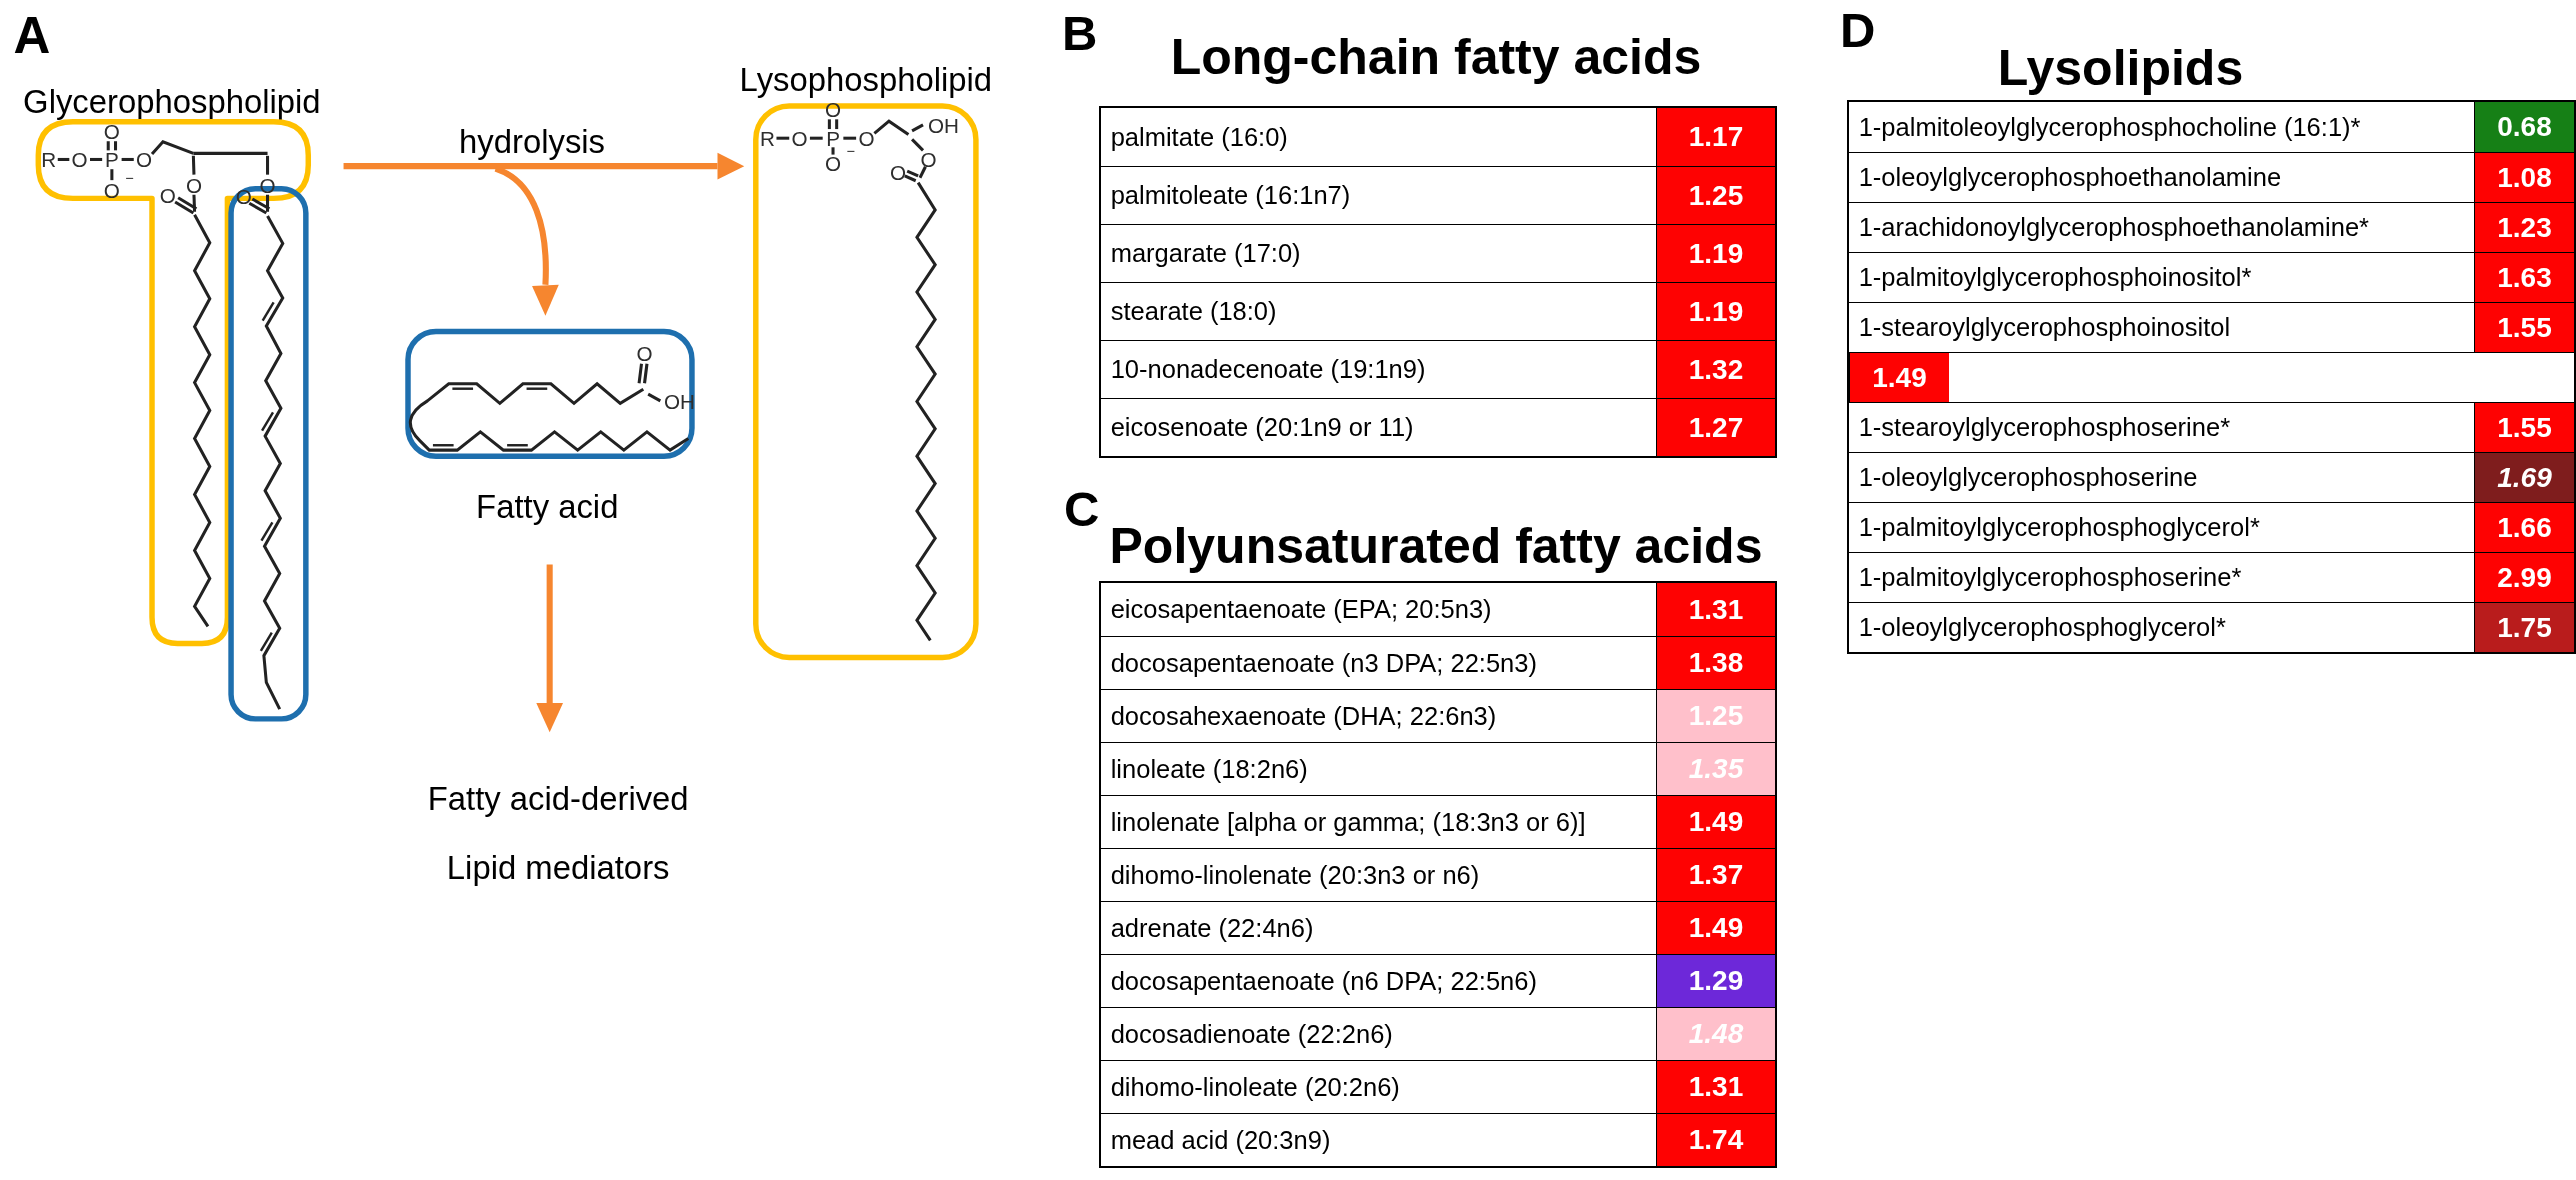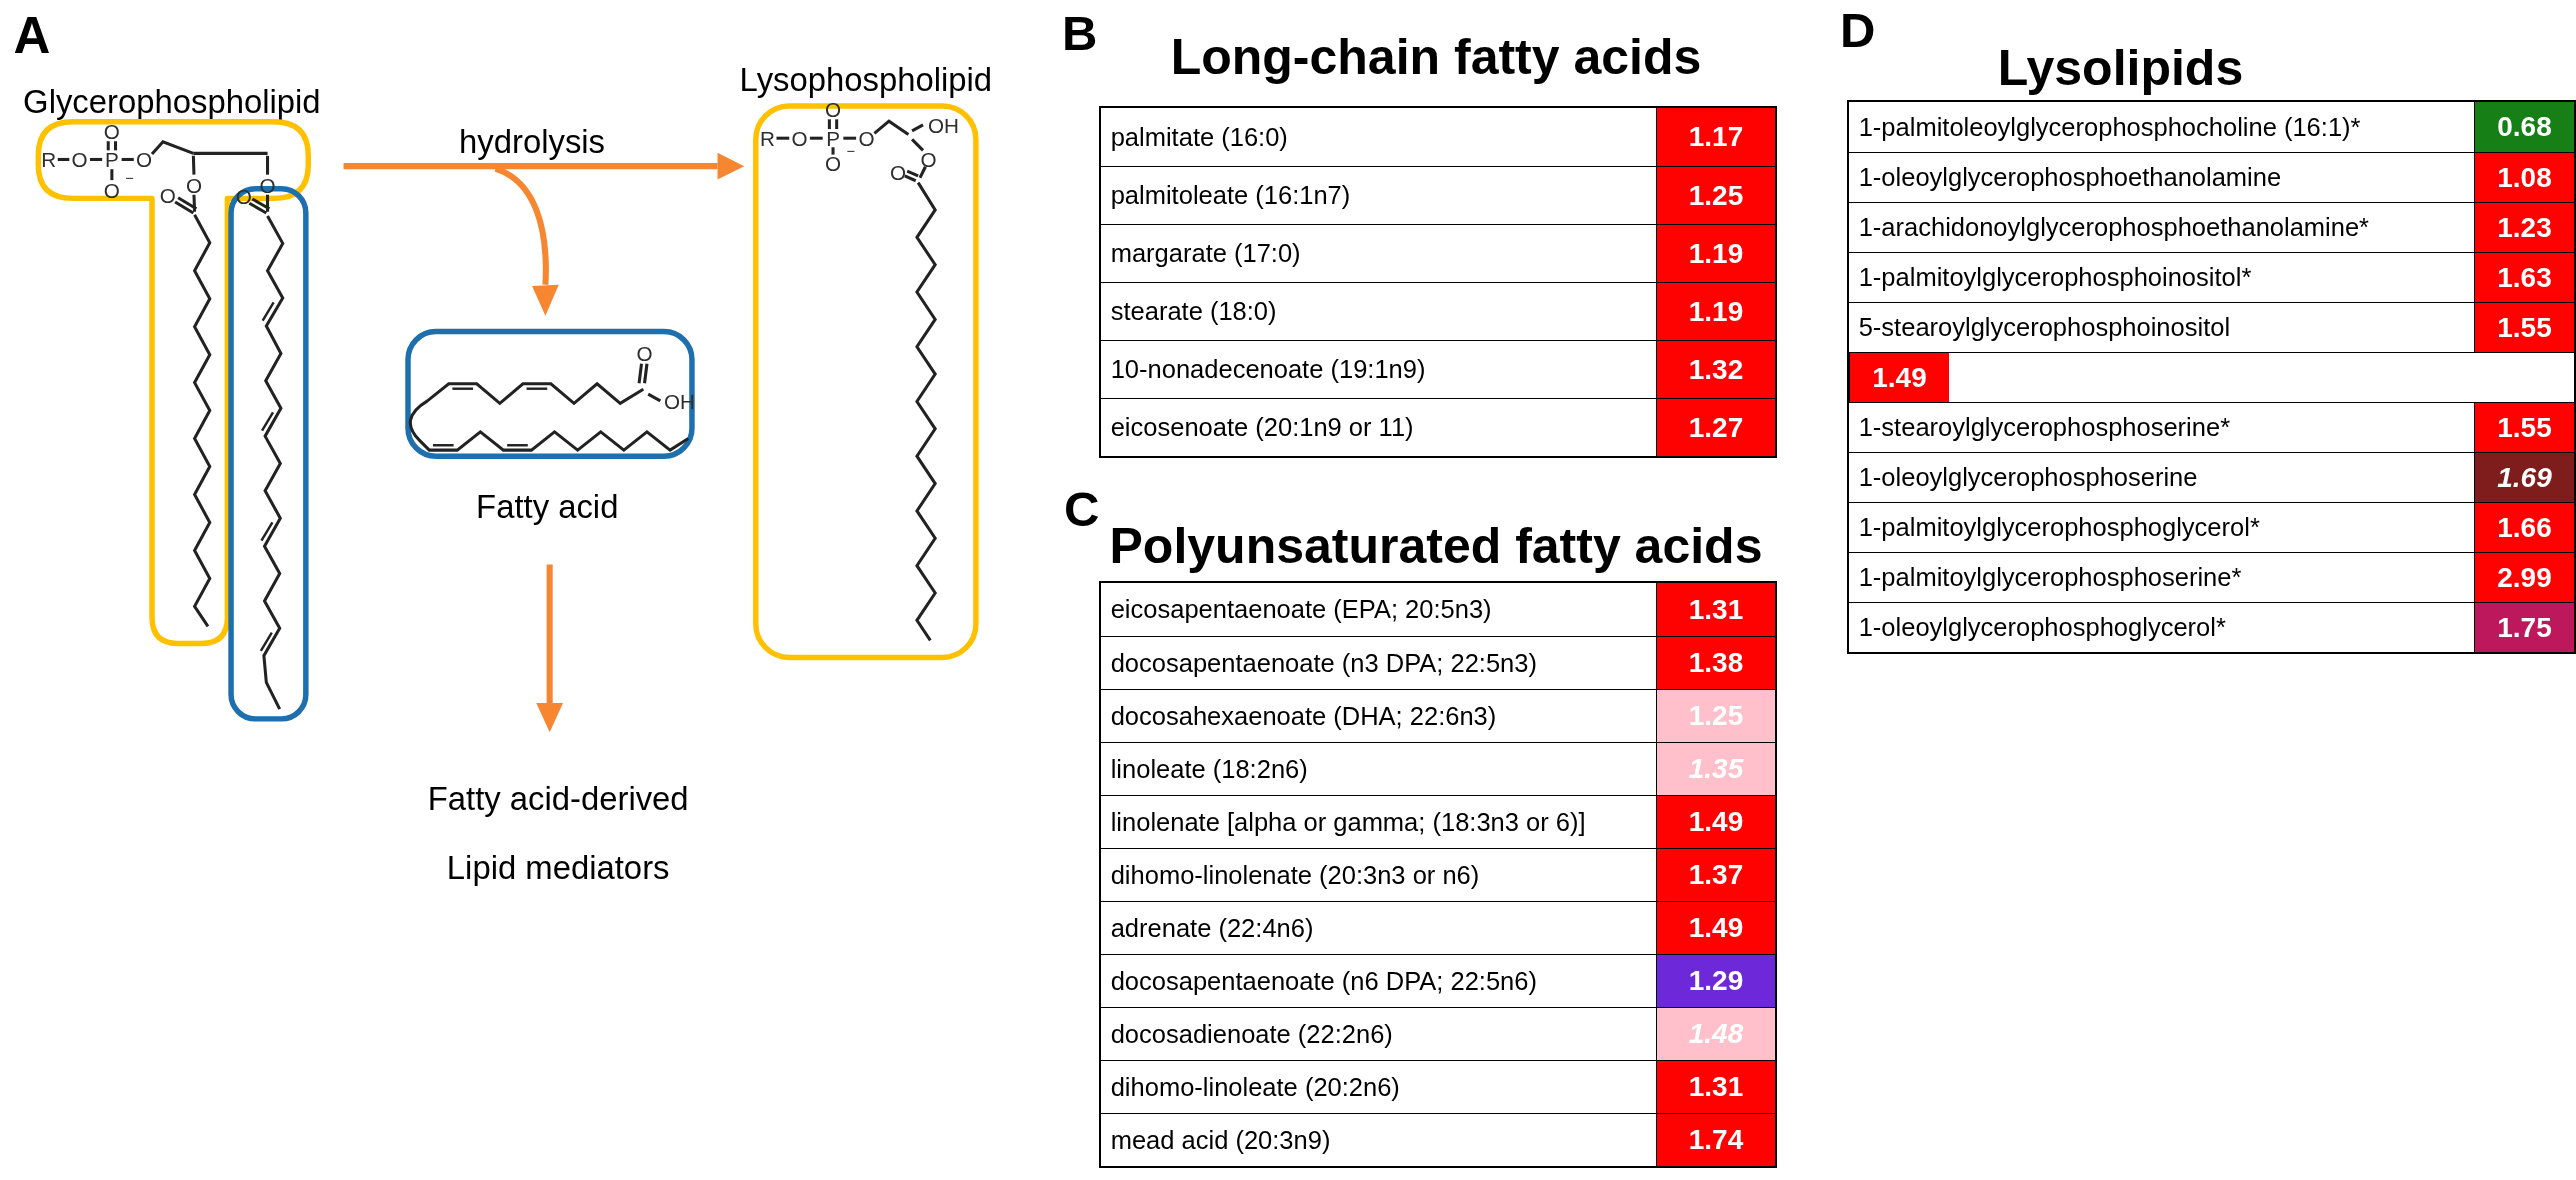--- a/index.html
+++ b/index.html
@@ -235,21 +235,21 @@
     </div>
     <div class="trow">
       <div class="tname">1-arachidonoylglycerophosphoethanolamine*</div>
       <div class="tval" style="background: rgb(254, 2, 2);">1.23</div>
     </div>
     <div class="trow">
       <div class="tname">1-palmitoylglycerophosphoinositol*</div>
       <div class="tval" style="background: rgb(254, 2, 2);">1.63</div>
     </div>
     <div class="trow">
-      <div class="tname">5-stearoylglycerophosphoinositol</div>
+      <div class="tname">1-stearoylglycerophosphoinositol</div>
       <div class="tval" style="background: rgb(254, 2, 2);">1.55</div>
     </div>
     <div class="trow">
       <div class="tval" style="background: rgb(254, 2, 2);">1.49</div>
     </div>
     <div class="trow">
       <div class="tname">1-stearoylglycerophosphoserine*</div>
       <div class="tval" style="background: rgb(254, 2, 2);">1.55</div>
     </div>
     <div class="trow">
@@ -259,16 +259,16 @@
     <div class="trow">
       <div class="tname">1-palmitoylglycerophosphoglycerol*</div>
       <div class="tval" style="background: rgb(254, 2, 2);">1.66</div>
     </div>
     <div class="trow">
       <div class="tname">1-palmitoylglycerophosphoserine*</div>
       <div class="tval" style="background: rgb(254, 2, 2);">2.99</div>
     </div>
     <div class="trow">
       <div class="tname">1-oleoylglycerophosphoglycerol*</div>
-      <div class="tval" style="background: #be185d;">1.75</div>
+      <div class="tval" style="background: #b91c1c;">1.75</div>
     </div>
   </div>
 
 
 </body></html>

